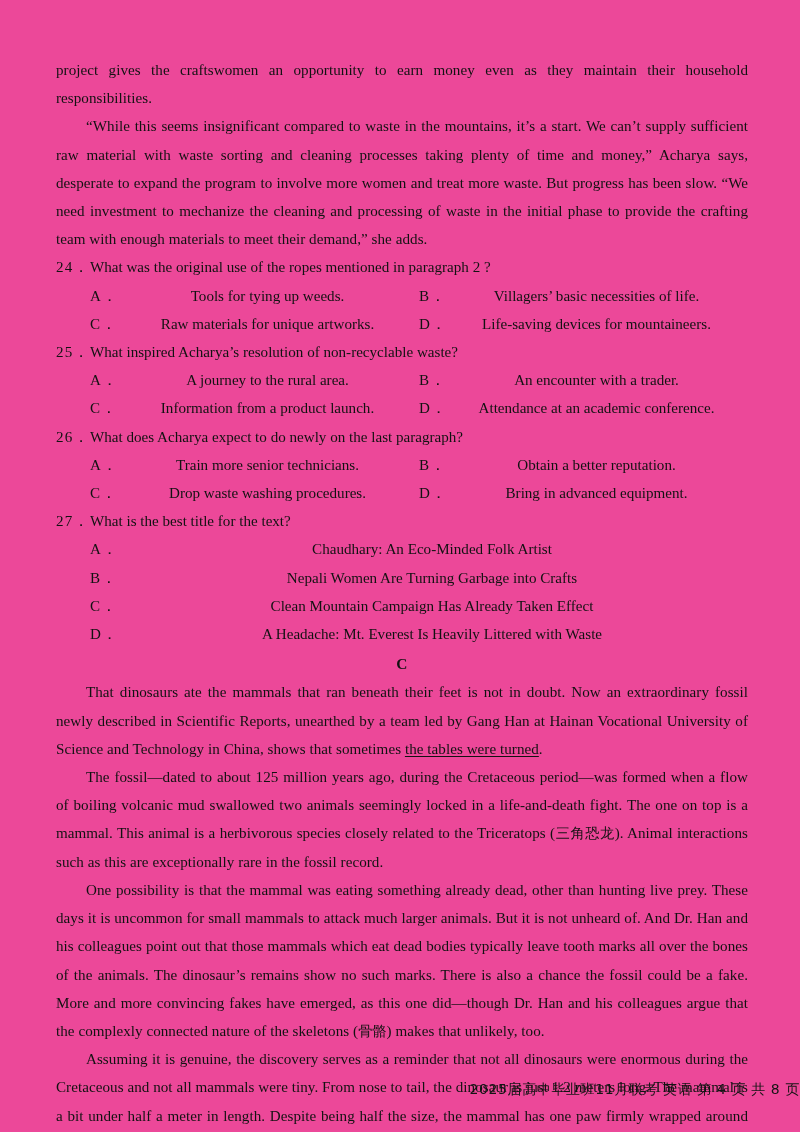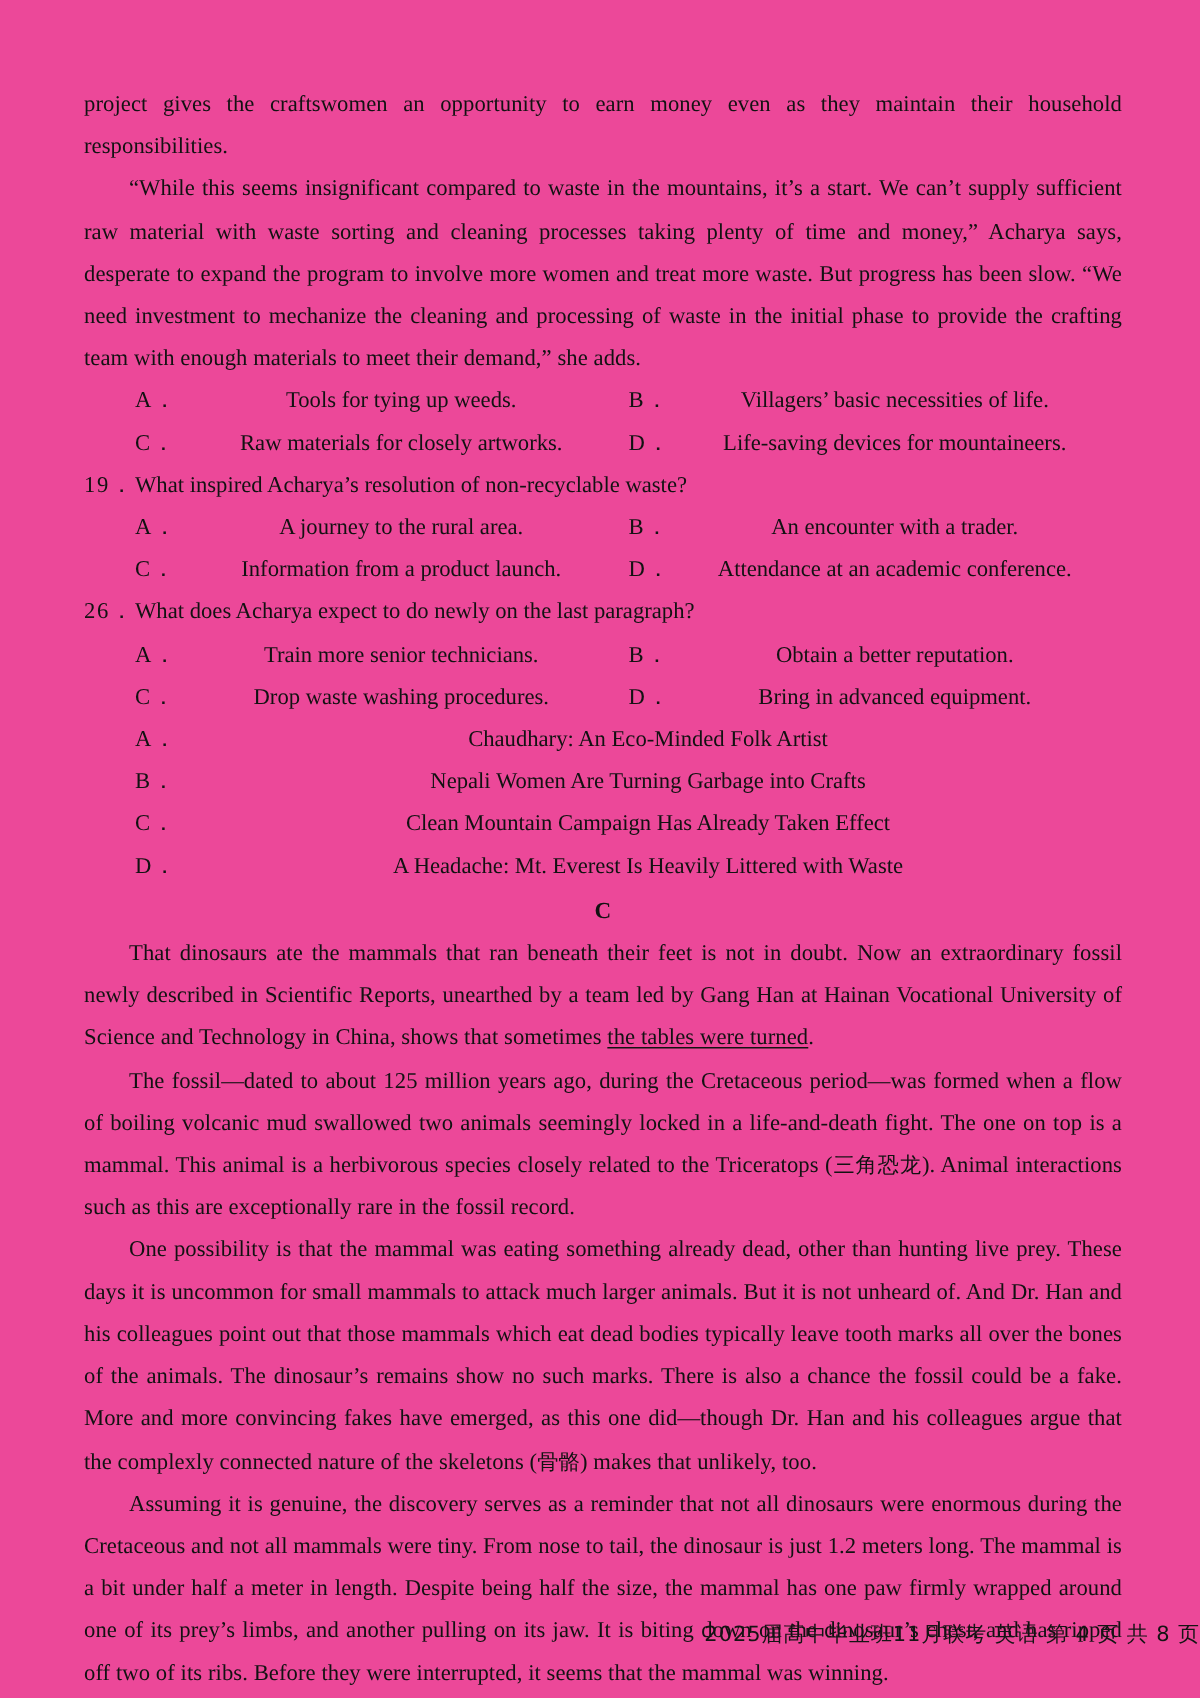--- a/index.html
+++ b/index.html
@@ -116,43 +116,47 @@
 <body>
 
 <div class="page">
   <div class="content">
 
     <p class="para">project gives the craftswomen an opportunity to earn money even as they maintain their household responsibilities.</p>
 
     <p class="para indent">“While this seems insignificant compared to waste in the mountains, it’s a start. We can’t supply sufficient raw material with waste sorting and cleaning processes taking plenty of time and money,” Acharya says, desperate to expand the program to involve more women and treat more waste. But progress has been slow. “We need investment to mechanize the cleaning and processing of waste in the initial phase to provide the crafting team with enough materials to meet their demand,” she adds.</p>
 
     <div class="qblock">
+      <div class="qline">
+        <span class="qnum">24．</span>
+        <span class="qtext">What was the original use of the ropes mentioned in paragraph 2 ?</span>
+      </div>
       <div class="opts-2col">
         <div class="opt">
           <span class="optlabel">A．</span>
           <span class="opttext">Tools for tying up weeds.</span>
         </div>
         <div class="opt">
           <span class="optlabel">B．</span>
           <span class="opttext">Villagers’ basic necessities of life.</span>
         </div>
         <div class="opt">
           <span class="optlabel">C．</span>
-          <span class="opttext">Raw materials for closely artworks.</span>
+          <span class="opttext">Raw materials for unique artworks.</span>
         </div>
         <div class="opt">
           <span class="optlabel">D．</span>
           <span class="opttext">Life-saving devices for mountaineers.</span>
         </div>
       </div>
     </div>
 
     <div class="qblock">
       <div class="qline">
-        <span class="qnum">19．</span>
+        <span class="qnum">25．</span>
         <span class="qtext">What inspired Acharya’s resolution of non-recyclable waste?</span>
       </div>
       <div class="opts-2col">
         <div class="opt">
           <span class="optlabel">A．</span>
           <span class="opttext">A journey to the rural area.</span>
         </div>
         <div class="opt">
           <span class="optlabel">B．</span>
           <span class="opttext">An encounter with a trader.</span>
@@ -187,20 +191,24 @@
           <span class="opttext">Drop waste washing procedures.</span>
         </div>
         <div class="opt">
           <span class="optlabel">D．</span>
           <span class="opttext">Bring in advanced equipment.</span>
         </div>
       </div>
     </div>
 
     <div class="qblock">
+      <div class="qline">
+        <span class="qnum">27．</span>
+        <span class="qtext">What is the best title for the text?</span>
+      </div>
       <div class="opts-1col">
         <div class="opt">
           <span class="optlabel">A．</span>
           <span class="opttext">Chaudhary: An Eco-Minded Folk Artist</span>
         </div>
         <div class="opt">
           <span class="optlabel">B．</span>
           <span class="opttext">Nepali Women Are Turning Garbage into Crafts</span>
         </div>
         <div class="opt">

